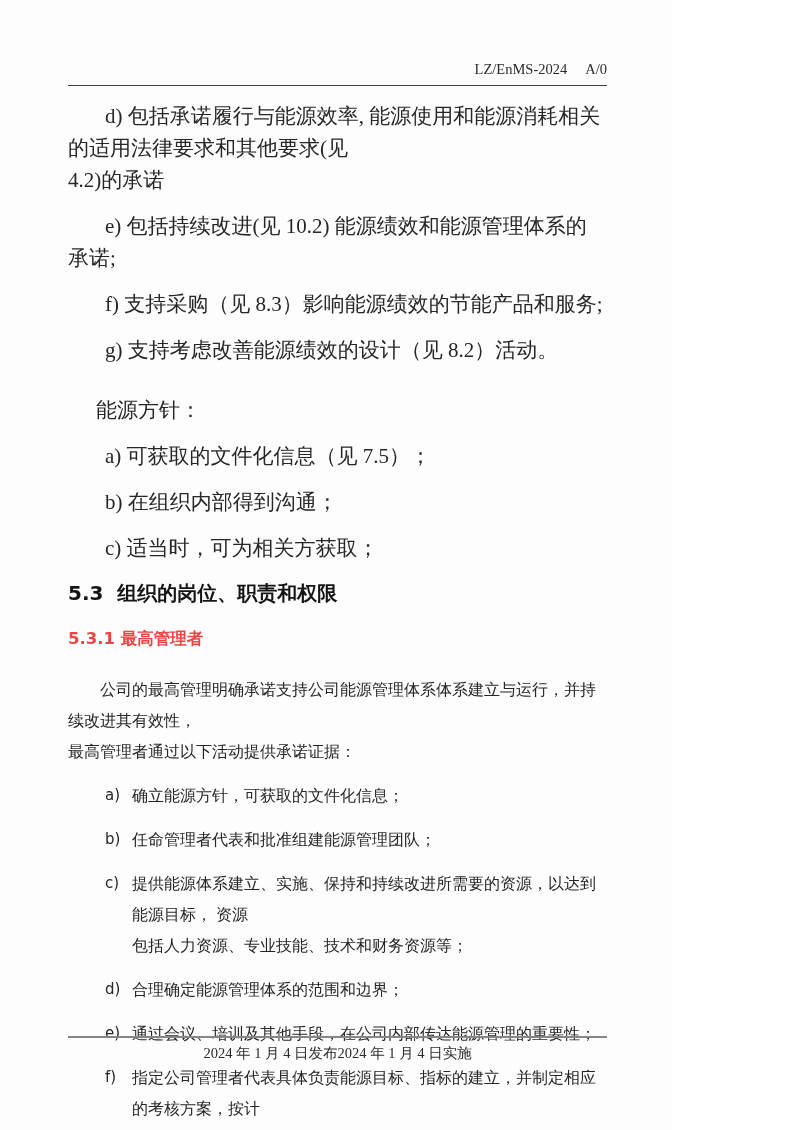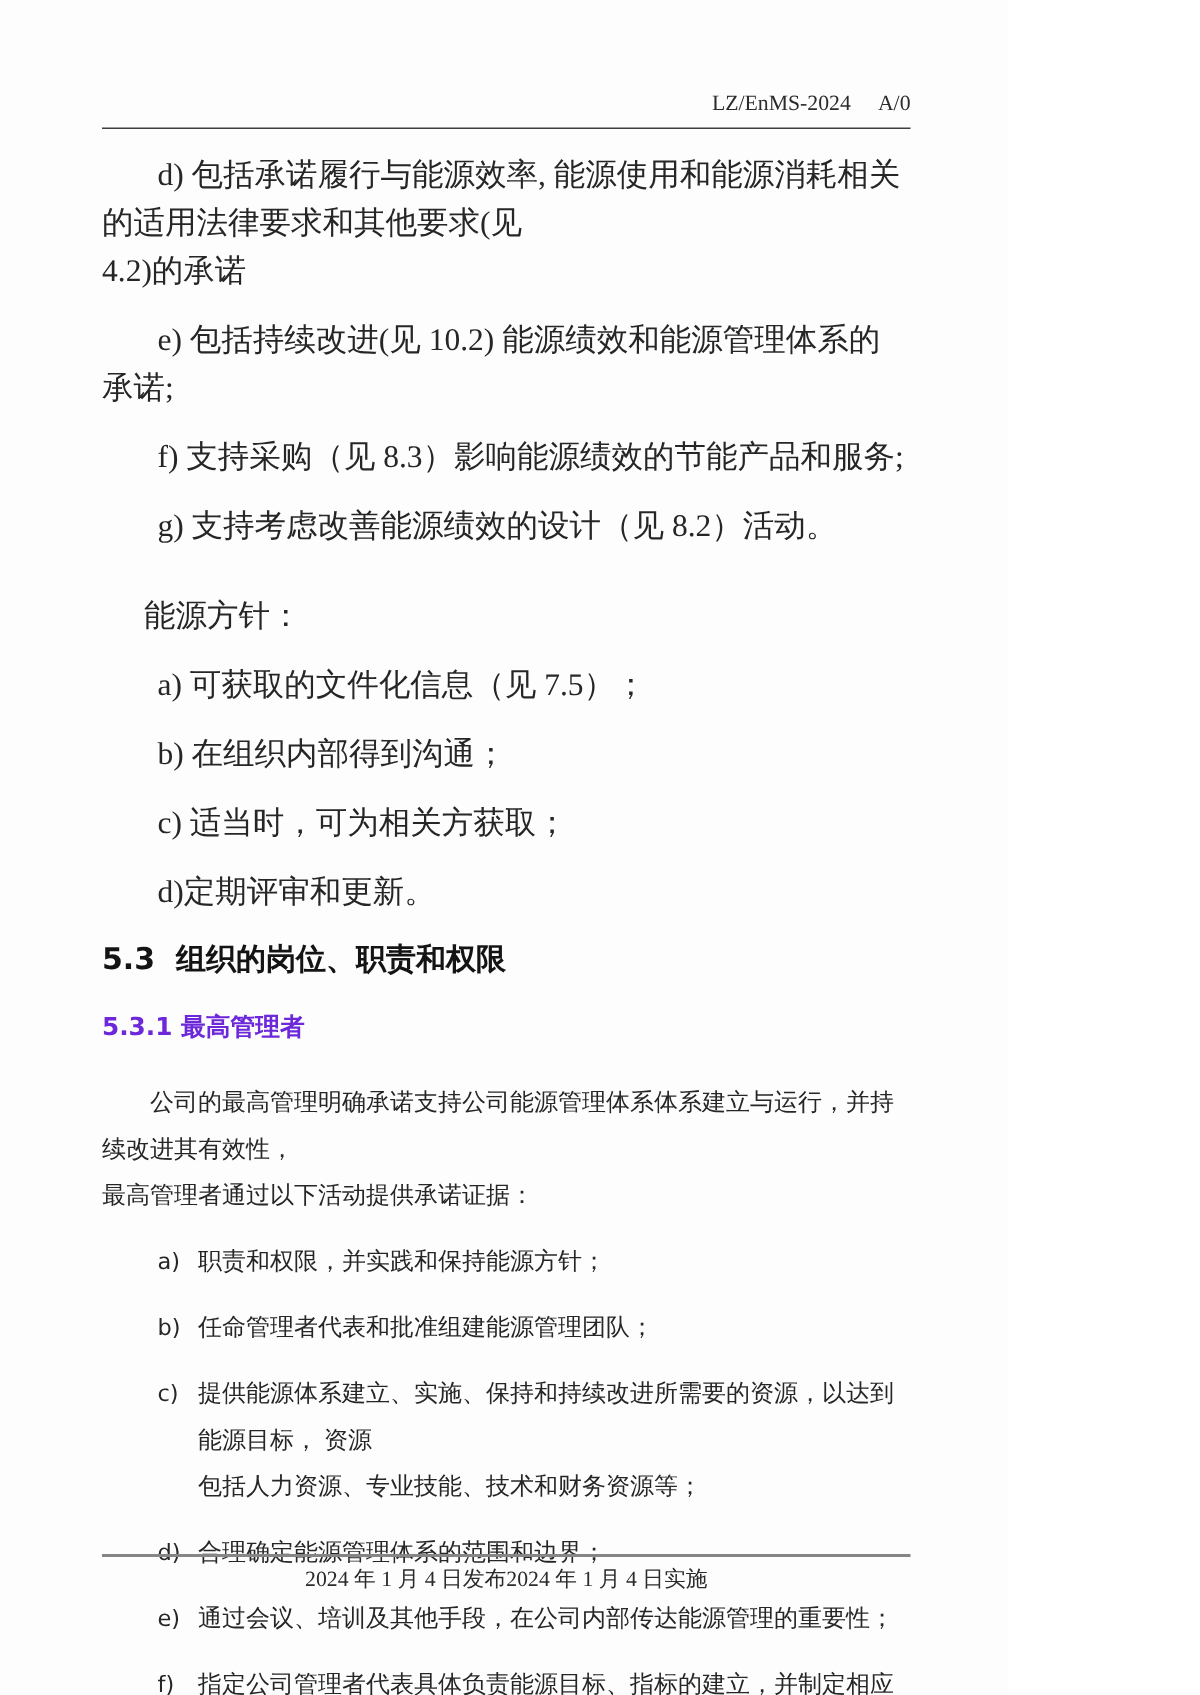--- a/index.html
+++ b/index.html
@@ -43,21 +43,21 @@
     line-height: 26px;
     color: #141414;
     white-space: pre;
   }
   h3.subsection {
     margin: 22px 0 0 0;
     font-family: "DejaVu Sans", "Liberation Sans", sans-serif;
     font-weight: bold;
     font-size: 16.5px;
     line-height: 22px;
-    color: #6d28d9;
+    color: #ef4444;
     white-space: pre;
   }
 
   .para {
     margin: 24px 0 0 0;
     font-size: 16px;
     line-height: 31px;
     text-indent: 32px;
     white-space: pre-line;
     color: #262626;
@@ -106,31 +106,30 @@
 4.2)的承诺</p>
     <p class="li1">e) 包括持续改进(见 10.2) 能源绩效和能源管理体系的承诺;</p>
     <p class="li1">f) 支持采购（见 8.3）影响能源绩效的节能产品和服务;</p>
     <p class="li1">g) 支持考虑改善能源绩效的设计（见 8.2）活动。</p>
 
     <p class="li1 policy-label">能源方针：</p>
 
     <p class="li1">a) 可获取的文件化信息（见 7.5）；</p>
     <p class="li1">b) 在组织内部得到沟通；</p>
     <p class="li1">c) 适当时，可为相关方获取；</p>
-    <p class="li1">d)定期评审和更新。</p>
 
     <h2 class="section">5.3  组织的岗位、职责和权限</h2>
     <h3 class="subsection">5.3.1 最高管理者</h3>
 
     <p class="para">公司的最高管理明确承诺支持公司能源管理体系体系建立与运行，并持续改进其有效性，
 最高管理者通过以下活动提供承诺证据：</p>
 
     <div class="li2">
       <span class="lbl">a)</span>
-      <span class="txt">职责和权限，并实践和保持能源方针；</span>
+      <span class="txt">确立能源方针，可获取的文件化信息；</span>
     </div>
     <div class="li2">
       <span class="lbl">b)</span>
       <span class="txt">任命管理者代表和批准组建能源管理团队；</span>
     </div>
     <div class="li2">
       <span class="lbl">c)</span>
       <span class="txt">提供能源体系建立、实施、保持和持续改进所需要的资源，以达到能源目标， 资源
 包括人力资源、专业技能、技术和财务资源等；</span>
     </div>

